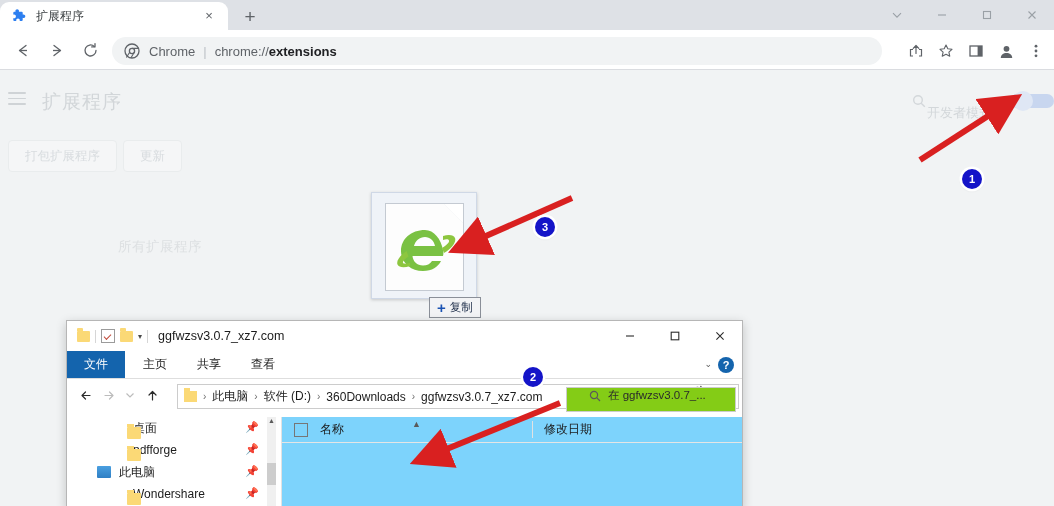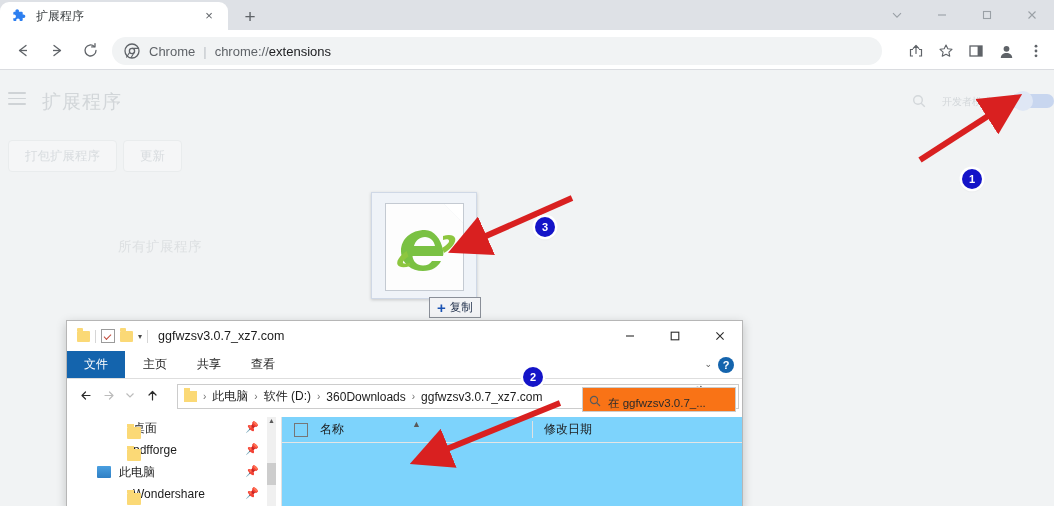--- a/index.html
+++ b/index.html
@@ -28,33 +28,33 @@
            display:flex;align-items:center;}
   .nav-btn{width:28px;height:28px;margin-left:6px;display:flex;align-items:center;justify-content:center;
            color:#5f6368;cursor:pointer;}
   .nav-btn.first{margin-left:8px;}
   .omnibox{position:absolute;left:112px;top:7px;width:770px;height:28px;background:#f1f3f4;border-radius:14px;
            display:flex;align-items:center;}
   .omni-icon{margin-left:12px;width:16px;height:16px;flex:0 0 auto;color:#5f6368;}
   .omni-chrome{font-size:13px;color:#5f6368;margin-left:9px;}
   .omni-sep{color:#bdc1c6;margin:0 8px;font-size:13px;}
   .omni-url{font-size:13px;color:#5f6368;}
-  .omni-url b{color:#202124;font-weight:400;}
+  .omni-url b{color:#202124;font-weight:700;}
   .tb-right{position:absolute;right:4px;top:7px;display:flex;align-items:center;gap:2px;}
   .tb-ico{width:28px;height:28px;display:flex;align-items:center;justify-content:center;color:#5f6368;cursor:pointer;}
   .toolbar-sep{position:absolute;left:0;top:69px;width:1054px;height:1px;background:#dadce0;}
 
   
   .extpage{position:absolute;left:0;top:70px;width:1054px;height:436px;background:#f1f3f4;}
   .ext-header{position:absolute;left:0;top:0;width:1054px;height:58px;}
   .ext-burger{position:absolute;left:8px;top:22px;width:18px;height:13px;cursor:pointer;}
   .ext-burger i{display:block;height:1.6px;background:#cfd3d6;margin-bottom:4px;border-radius:1px;}
   .ext-title{position:absolute;left:42px;top:19px;font-size:19px;color:#d2d6d9;letter-spacing:1px;}
   .ext-search{position:absolute;right:128px;top:24px;width:14px;height:14px;color:#d3d7da;cursor:pointer;}
-  .ext-devmode{position:absolute;right:62px;top:25px;font-size:10px;color:#d3d7da;white-space:nowrap;}
+  .ext-devmode{position:absolute;right:62px;top:34px;font-size:13px;color:#d3d7da;white-space:nowrap;}
   .ext-toggle{position:absolute;right:0px;top:24px;width:44px;height:14px;border-radius:7px;background:#c8d6ef;cursor:pointer;}
   .ext-toggle .knob{position:absolute;left:3px;top:-3px;width:20px;height:20px;border-radius:50%;background:#dfe7f5;}
 
   .ext-actions{position:absolute;left:8px;top:70px;display:flex;gap:6px;}
   .ext-abtn{height:30px;border:1px solid #e9eced;background:#f5f6f7;border-radius:4px;display:flex;align-items:center;
             padding:0 16px;font-size:12.5px;color:#d8dcdf;cursor:pointer;white-space:nowrap;}
   .ext-allsec{position:absolute;left:118px;top:168px;font-size:13.5px;color:#dde0e2;letter-spacing:.5px;}
 
   
   .drag-ghost{position:absolute;left:371px;top:192px;width:104px;height:105px;background:#eff3f8;
@@ -97,22 +97,22 @@
   .ab-nav.dim{color:#bcbcbc;}
   .ab-box{position:absolute;left:110px;top:5px;width:560px;height:23px;border:1px solid #cccccc;background:#ffffff;
           display:flex;align-items:center;}
   .ab-fold{width:13px;height:11px;background:#fbd976;margin-left:6px;position:relative;flex:0 0 auto;}
   .ab-fold:before{content:"";position:absolute;left:0;top:-3px;width:6px;height:3px;background:#fbd976;}
   .crumb{font-size:12px;color:#1b1b1b;white-space:nowrap;}
   .crumb-sep{font-size:10px;color:#6d6d6d;margin:0 6px;}
   .ab-caret{position:absolute;right:58px;top:8px;font-size:9px;color:#5a5a5a;cursor:pointer;}
   .ab-refresh{position:absolute;right:36px;top:4px;width:18px;height:18px;display:flex;align-items:center;
               justify-content:center;color:#2b2b2b;cursor:pointer;}
-  .fe-search{position:absolute;right:6px;top:66px;width:152px;height:23px;border:1px solid #cccccc;background:#f97316;
-             display:flex;align-items:flex-end;}
+  .fe-search{position:absolute;right:6px;top:66px;width:152px;height:23px;border:1px solid #cccccc;background:#84cc16;
+             display:flex;align-items:flex-start;padding-left:16px;}
   .fs-ico{margin-left:6px;color:#5a5a5a;}
   .fs-txt{font-size:11.5px;color:#2b2b2b;margin-left:7px;white-space:nowrap;}
 
   .fe-body{position:absolute;left:0;top:96px;width:675px;height:89px;display:flex;}
   .fe-side{width:214px;height:89px;background:#ffffff;position:relative;}
   .side-item{position:relative;height:22px;display:flex;align-items:center;padding-left:30px;cursor:pointer;}
   .si-ico{position:absolute;left:30px;top:5px;width:14px;height:12px;}
   .si-fold{background:#fbd976;border-radius:1px;position:relative;}
   .si-fold:before{content:"";position:absolute;left:0;top:-3px;width:7px;height:3px;background:#fbd976;}
   .si-pc{background:linear-gradient(#4a9fe0,#2f7fc4);border-radius:1px;}

